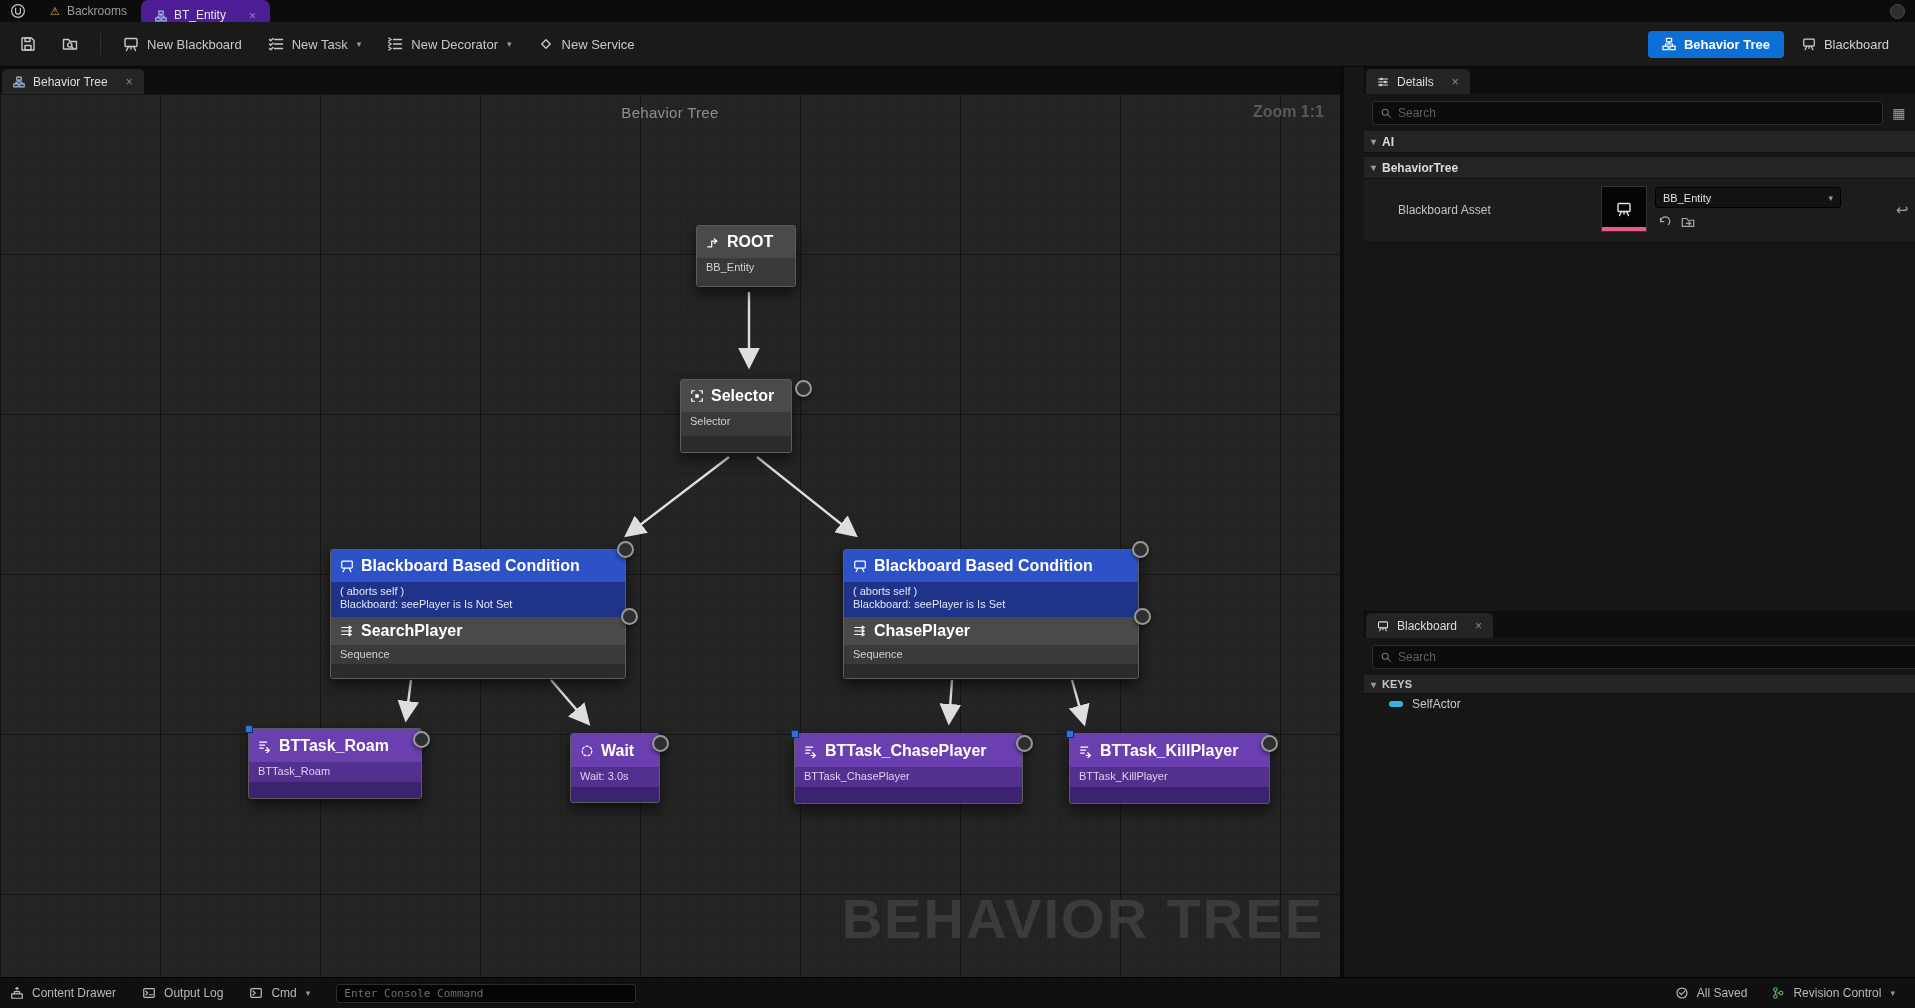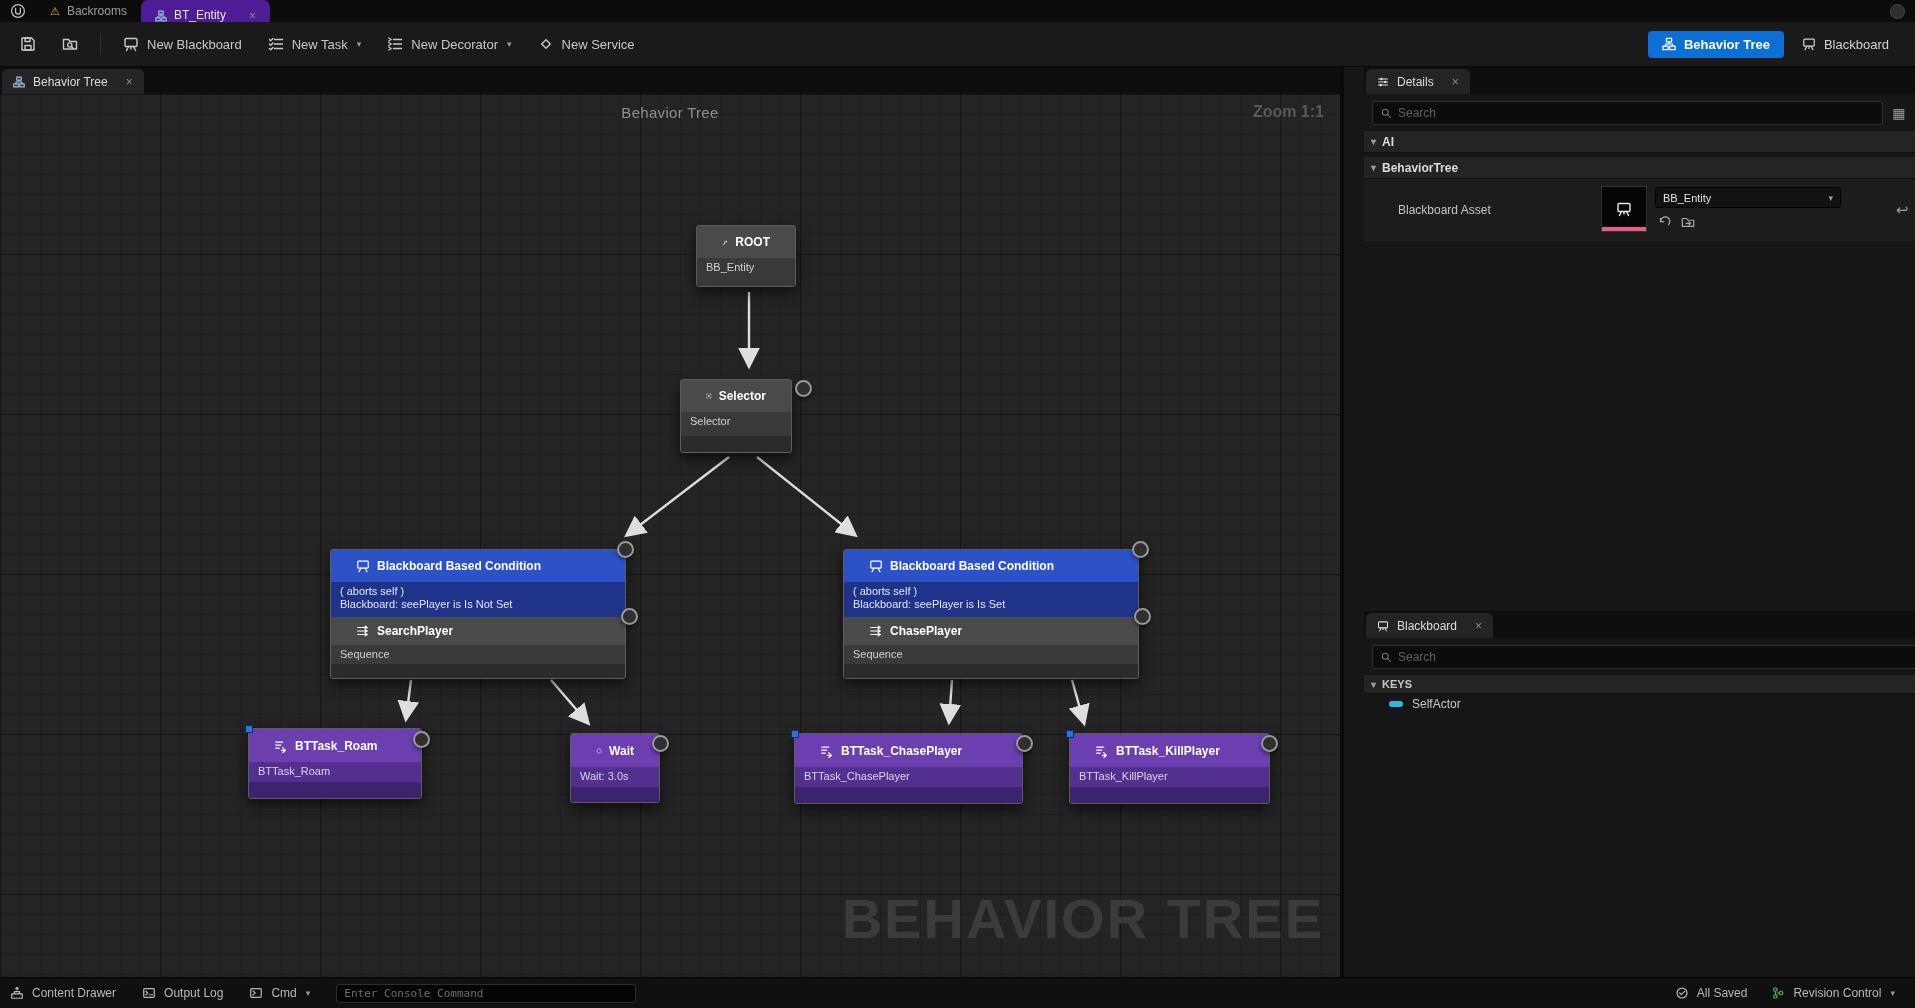--- a/index.html
+++ b/index.html
@@ -47,21 +47,21 @@
       linear-gradient(to right, rgba(0,0,0,.12) 1px, transparent 1px),
       linear-gradient(to bottom, rgba(0,0,0,.12) 1px, transparent 1px);
     background-size:160px 160px, 160px 160px, 20px 20px, 20px 20px; }
   .graph-title { position:absolute; top:10px; left:0; width:100%; text-align:center; color:#8f8f8f; font-size:15px; letter-spacing:.3px; }
   .zoom-label { position:absolute; top:9px; right:16px; color:#595959; font-size:16px; font-weight:bold; }
   .watermark { position:absolute; right:16px; bottom:26px; font-size:56px; font-weight:900; color:#3b3b3b; letter-spacing:2px; white-space:nowrap; }
 
   .edges { position:absolute; left:0; top:0; width:1340px; height:883px; z-index:1; pointer-events:none; }
 
   .node { position:absolute; z-index:2; border-radius:3px; overflow:hidden; box-shadow:0 6px 14px rgba(0,0,0,.6); border:1px solid rgba(165,165,165,.45); white-space:nowrap; }
-  .n-head { height:32px; display:flex; align-items:center; gap:7px; padding:0 25px; font-size:12px; font-weight:bold; color:#fff; }
+  .n-head { height:32px; display:flex; align-items:center; gap:7px; padding:0 9px; font-size:16px; font-weight:bold; color:#fff; }
   .n-sub  { font-size:11px; color:#d2d2d2; padding:3px 9px 0 9px; }
   .n-foot { background:#2b2b2b; }
 
   .gray-head { background:#4a4a4a; }
   .gray-sub  { background:#393939; }
 
   .dec-head { background:#2d52c7; }
   .dec-body { background:#1e3389; padding:3px 9px 6px 9px; }
   .dec-line { font-size:11px; color:#e3e6f2; line-height:13px; }
 

